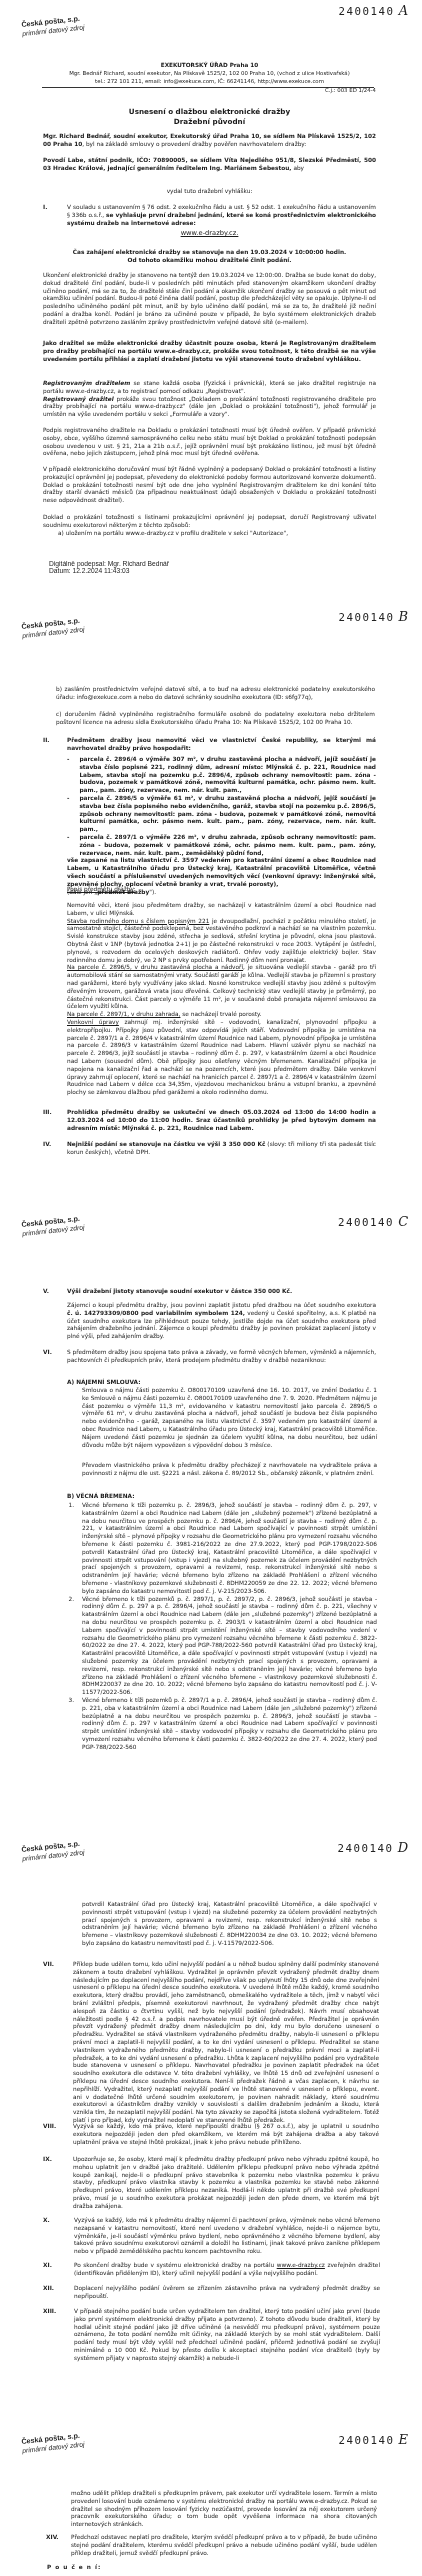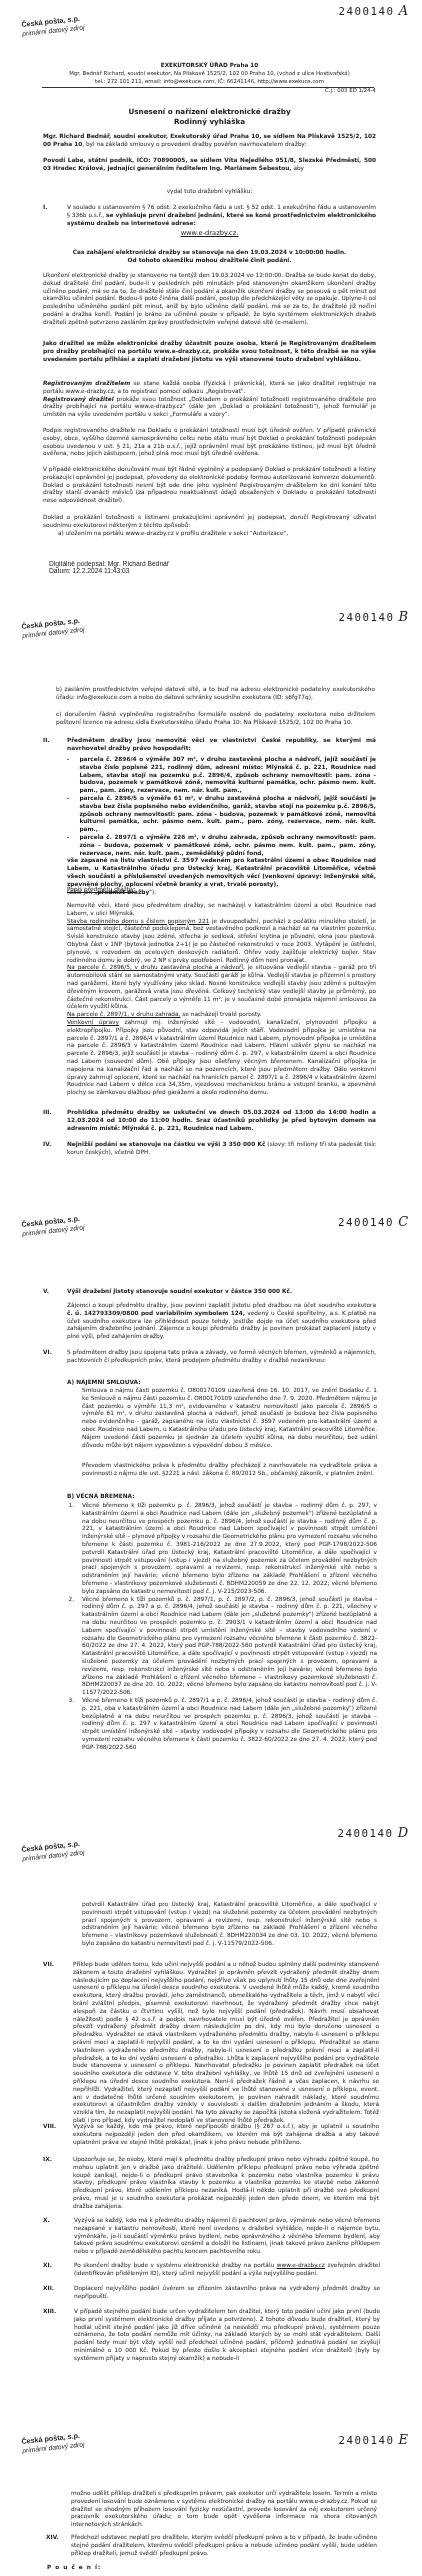--- a/index.html
+++ b/index.html
@@ -43,22 +43,22 @@
 
   <div class="block c" style="top:62px;">
     <div class="hdr1">EXEKUTORSKÝ ÚŘAD Praha 10</div>
     <div class="hdr2">Mgr. Bednář Richard, soudní exekutor, Na Plískavě 1525/2, 102 00 Praha 10,  (vchod z ulice Hostivařská)</div>
     <div class="hdr2">tel.: 272 101 211, email: info@exekuce.com, IČ: 66241146, http://www.exekuce.com</div>
   </div>
   <div class="rule" style="top:87px;"></div>
   <div class="block" style="top:87px;text-align:right;font-size:5.4px;">Č.j.: 003 ED 1/24-4</div>
 
   <div class="block c title" style="top:107px;">
-    <div>Usnesení o nařízení elektronické dražby</div>
-    <div>Rodinný vyhláška</div>
+    <div>Usnesení o dlažbou elektronické dražby</div>
+    <div>Dražební původní</div>
   </div>
 
   <div class="block" style="top:133px;">
     <span class="b">Mgr. Richard Bednář, soudní exekutor, Exekutorský úřad Praha 10, se sídlem Na Plískavě 1525/2, 102 00 Praha 10</span><span>, byl na základě smlouvy o provedení dražby pověřen navrhovatelem dražby:</span>
   </div>
   <div class="block" style="top:157px;">
     <span class="b">Povodí Labe, státní podnik, IČO: 70890005, se sídlem Víta Nejedlého 951/8, Slezské Předměstí, 500 03 Hradec Králové, jednající generálním ředitelem Ing. Mariánem Šebestou,</span><span> aby</span>
   </div>
   <div class="block c" style="top:188px;">vydal tuto dražební vyhlášku:</div>
 
@@ -165,21 +165,21 @@
       <span>Věcné břemeno k tíži pozemků p. č. 2897/1 a p. č. 2896/4, jehož součástí je stavba – rodinný dům č. p. 221, oba v katastrálním území a obci Roudnice nad Labem (dále jen „služebné pozemky") zřízené bezúplatně a na dobu neurčitou ve prospěch pozemku p. č. 2896/3, jehož součástí je stavba – rodinný dům č. p. 297 v katastrálním území a obci Roudnice nad Labem spočívající v povinnosti strpět umístění inženýrské sítě – stavby vodovodní přípojky v rozsahu dle Geometrického plánu pro vymezení rozsahu věcného břemene k části pozemku č. 3822-60/2022 ze dne 27. 4. 2022, který pod PGP-788/2022-560</span>
     </div>
   </div>
 </div>
 
 <div class="page" style="top:1821px;height:592px;">
   <div class="stamp" style="top:25px;">
     <div class="s1">Česká pošta, s.p.</div>
     <div class="s2">primární datový zdroj</div>
   </div>
-  <div class="ref" style="top:8px;">
+  <div class="ref" style="top:23px;">
     <span>2400140</span><span class="mk">D</span>
   </div>
 
   <div class="block ind2" style="top:80px;">potvrdil Katastrální úřad pro Ústecký kraj, Katastrální pracoviště Litoměřice, a dále spočívající v povinnosti strpět vstupování (vstup i vjezd) na služebné pozemky za účelem provádění nezbytných prací spojených s provozem, opravami a revizemi, resp. rekonstrukcí inženýrské sítě nebo s odstraněním její havárie; věcné břemeno bylo zřízeno na základě Prohlášení o zřízení věcného břemene – vlastníkovy pozemkové služebnosti č. 8DHM220034 ze dne 03. 10. 2022; věcné břemeno bylo zapsáno do katastru nemovitostí pod č. j. V-11579/2022-506.</div>
 
   <div class="num" style="top:140px;">VII.</div>
   <div class="block ind" style="top:140px;left:73px;width:306px;">Příklep bude udělen tomu, kdo učiní nejvyšší podání a u něhož budou splněny další podmínky stanovené zákonem a touto dražební vyhláškou. Vydražitel je oprávněn převzít vydražený předmět dražby dnem následujícím po doplacení nejvyššího podání, nejdříve však po uplynutí lhůty 15 dnů ode dne zveřejnění usnesení o příklepu na úřední desce soudního exekutora. V uvedené lhůtě může každý, kromě soudního exekutora, který dražbu provádí, jeho zaměstnanců, obmeškalého vydražitele a těch, jimž v nabytí věci brání zvláštní předpis, písemně exekutorovi navrhnout, že vydražený předmět dražby chce nabýt alespoň za částku o čtvrtinu vyšší, než bylo nejvyšší podání (předražek). Návrh musí obsahovat náležitosti podle § 42 o.s.ř. a podpis navrhovatele musí být úředně ověřen. Předražitel je oprávněn převzít vydražený předmět dražby dnem následujícím po dni, kdy mu bylo doručeno usnesení o předražku. Vydražitel se stává vlastníkem vydraženého předmětu dražby, nabylo-li usnesení o příklepu právní moci a zaplatil-li nejvyšší podání, a to ke dni vydání usnesení o příklepu. Předražitel se stane vlastníkem vydraženého předmětu dražby, nabylo-li usnesení o předražku právní moci a zaplatil-li předražek, a to ke dni vydání usnesení o předražku. Lhůta k zaplacení nejvyššího podání pro vydražitele bude stanovena v usnesení o příklepu. Navrhovatel předražku je povinen zaplatit předražek na účet soudního exekutora dle odstavce V. této dražební vyhlášky, ve lhůtě 15 dnů od zveřejnění usnesení o příklepu na úřední desce soudního exekutora. Není-li předražek řádně a včas zaplacen, k návrhu se nepřihlíží. Vydražitel, který nezaplatí nejvyšší podání ve lhůtě stanovené v usnesení o příklepu, event. ani v dodatečné lhůtě určené soudním exekutorem, je povinen nahradit náklady, které soudnímu exekutorovi a účastníkům dražby vznikly v souvislosti s dalším dražebním jednáním a škodu, která vznikla tím, že nezaplatil nejvyšší podání. Na tyto závazky se započítá jistota složená vydražitelem. Totéž platí i pro případ, kdy vydražitel nedoplatí ve stanovené lhůtě předražek.</div>
 
   <div class="num" style="top:302px;">VIII.</div>
   <div class="block ind" style="top:302px;left:73px;width:306px;">Vyzývá se každý, kdo má právo, které nepřipouští dražbu (§ 267 o.s.ř.), aby je uplatnil u soudního exekutora nejpozději jeden den před okamžikem, ve kterém má být zahájena dražba a aby takové uplatnění práva ve stejné lhůtě prokázal, jinak k jeho právu nebude přihlíženo.</div>

